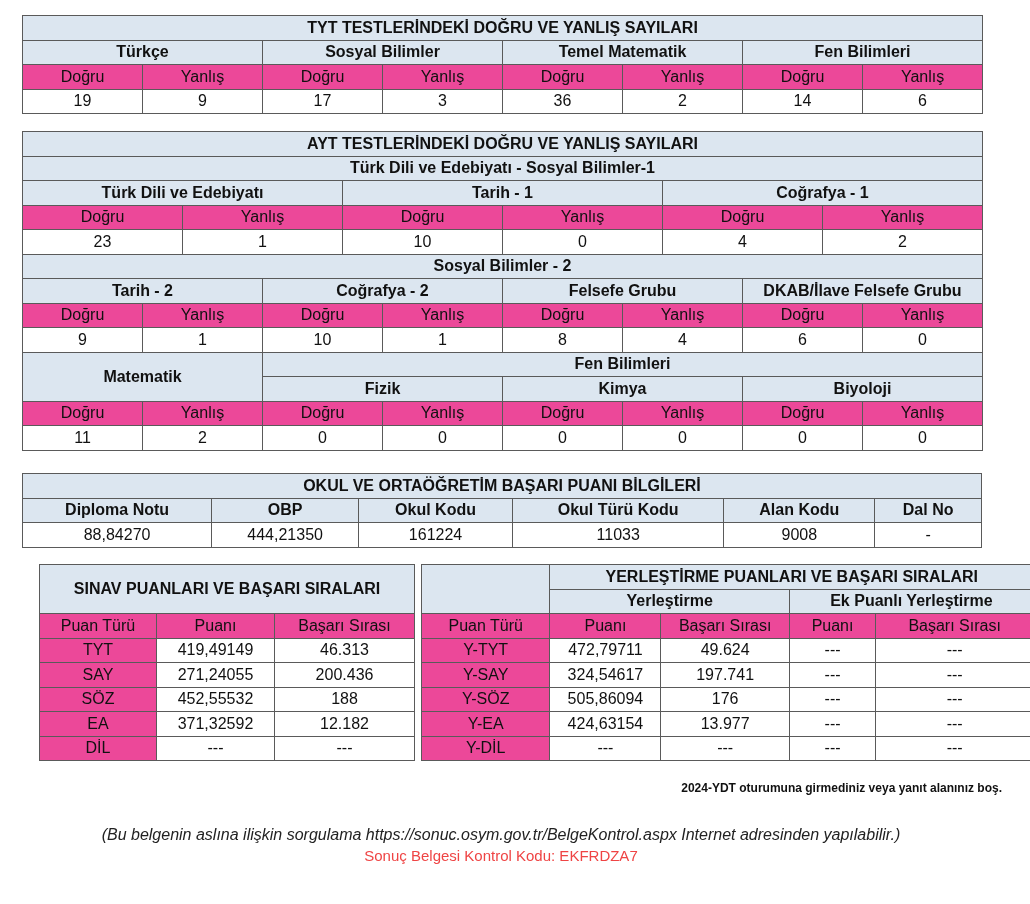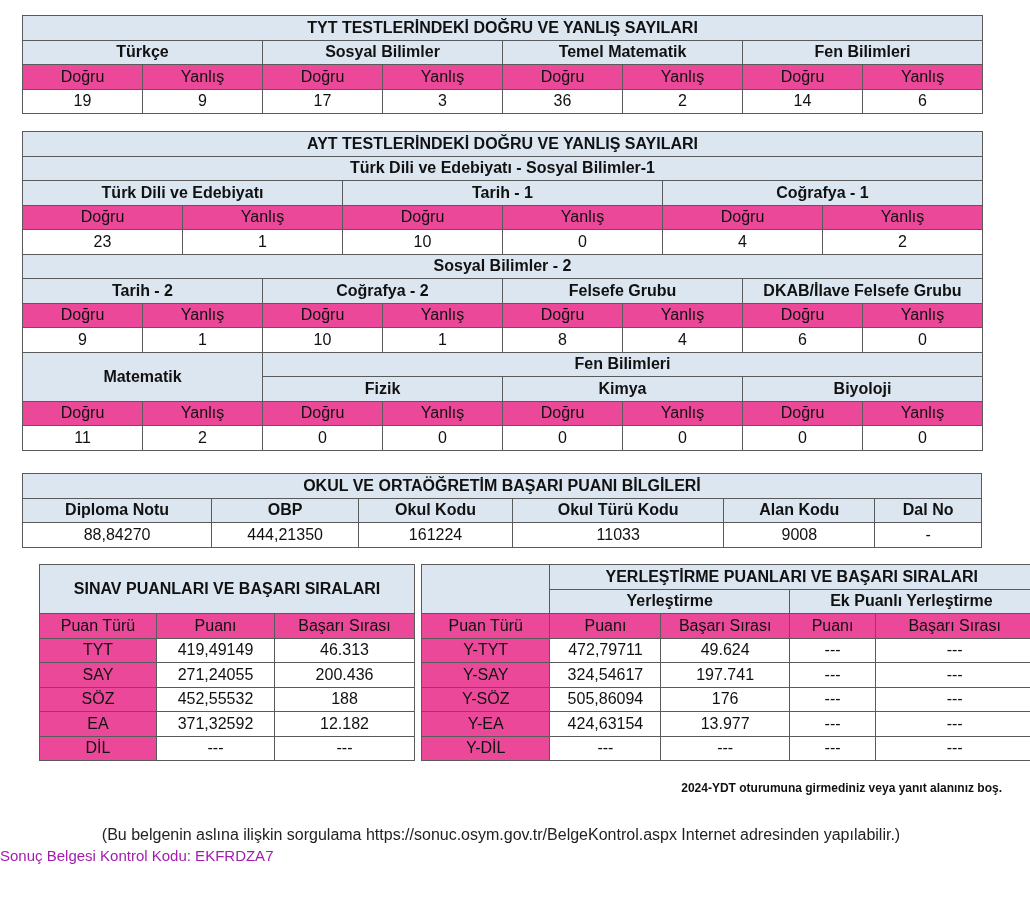--- a/index.html
+++ b/index.html
@@ -13,23 +13,23 @@
   td.val { background:#ffffff; }
   td.blank { background:#dce6f0; }
   #tyt { left:22px; top:15px; width:960px;border-radius:22px; }
   #ayt { left:22px; top:131px; width:960px; }
   #okul { left:22px; top:473px; width:960px; }
   #sinav { left:22px; top:564px; width:375px;margin-left:17px; }
   #yer { left:421px; top:564px; width:613px; }
   .foot-bold { position:absolute; left:0; width:1002px; top:781px; text-align:right;
                font-weight:bold; font-size:12px; }
   .foot-italic { position:absolute; left:0; width:1002px; top:826px; text-align:center;
-                 font-size:16px; color:#222; }
-  .foot-code { position:absolute; left:0; width:1002px; top:847px; 
-               font-size:15px; color:#a21caf; }
+                 font-style:italic; font-size:16px; color:#222; }
+  .foot-code { position:absolute; left:0; width:1002px; top:847px; text-align:center;
+               font-size:15px; color:#ef4444; }
 </style>
 </head>
 <body>
 
 <table id="tyt">
   <colgroup>
       <col span="8" style="width:120px">
     </colgroup>
   <tbody>
       <tr>

